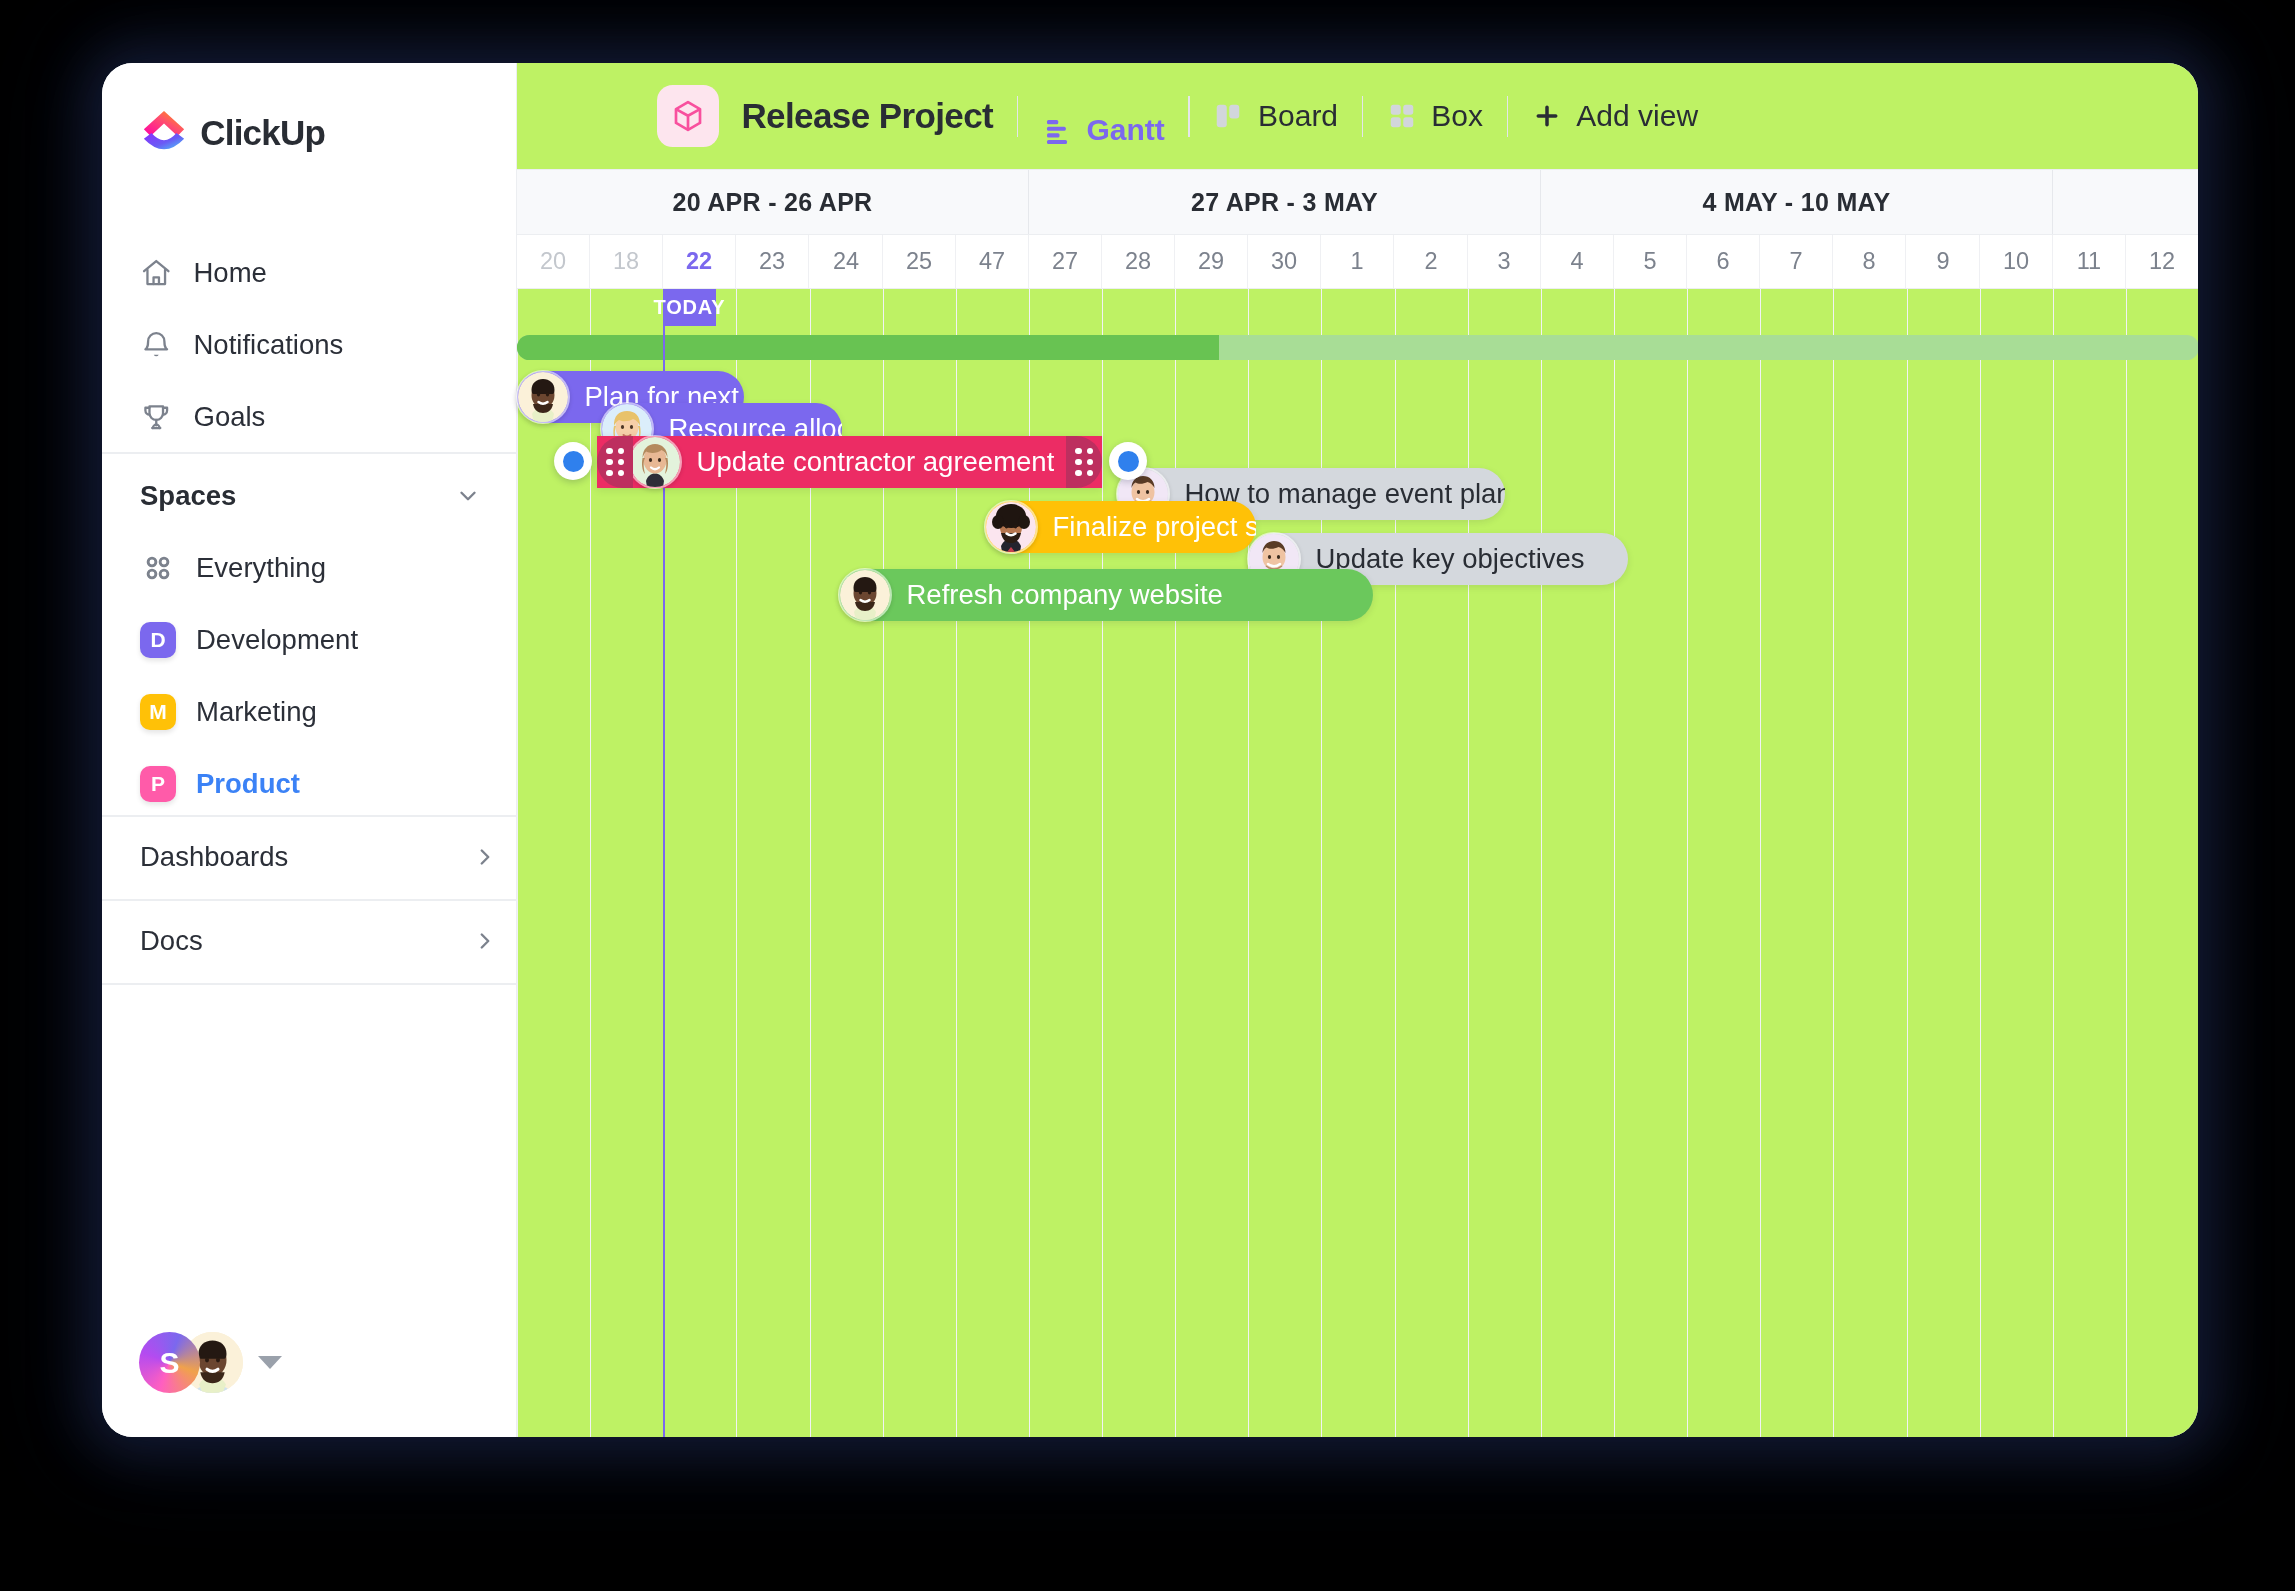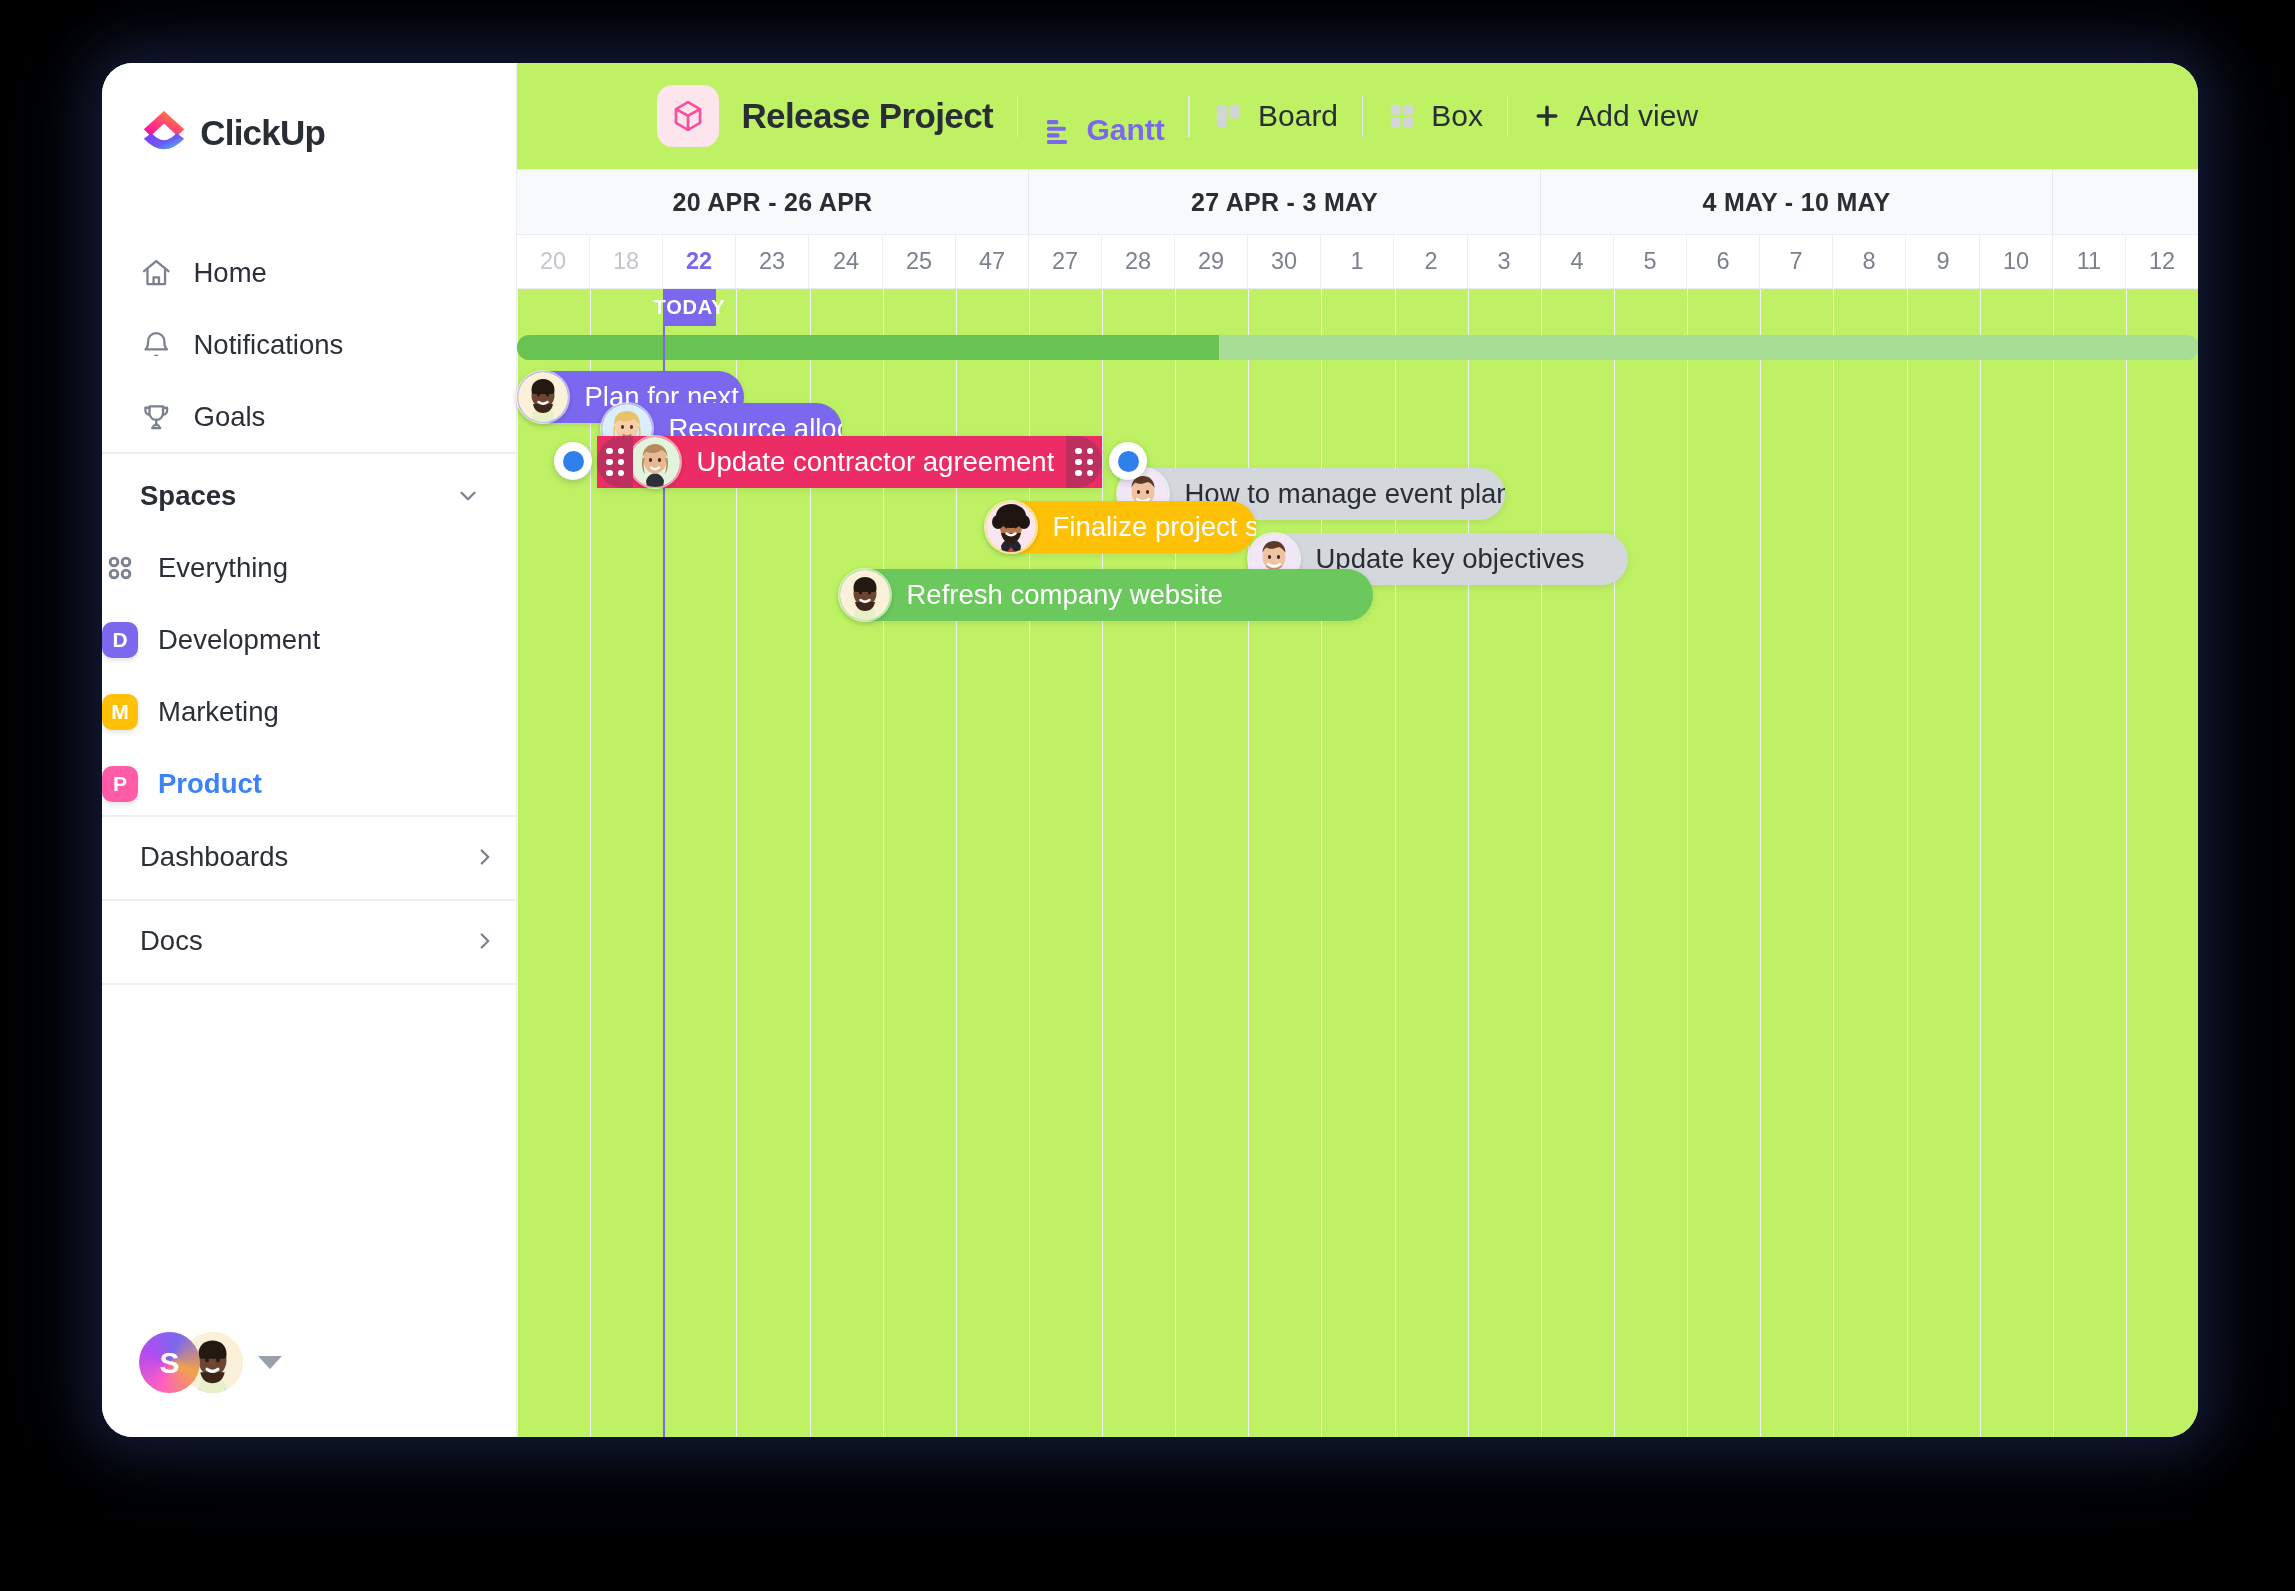--- a/index.html
+++ b/index.html
@@ -53,21 +53,21 @@
 
   .section-head {
     display: flex; align-items: center; justify-content: space-between;
     padding: 0 35px 0 38px; height: 72px; margin-top: 8px;
   }
   .section-title { font-size: 27.5px; font-weight: bold; color: #292d34; }
   .chev { width: 26px; height: 26px; color: #7c828d; }
 
   .space-item {
     display: flex; align-items: center;
-    height: 72px; gap: 20px; cursor: pointer;
+    height: 72px; padding-left: 38px; gap: 20px; cursor: pointer;
   }
   .space-badge {
     width: 36px; height: 36px; border-radius: 10px;
     display: flex; align-items: center; justify-content: center;
     color: #ffffff; font-size: 21px; font-weight: bold; flex: 0 0 auto;
     box-shadow: 0 2.2px 5.6px rgba(0,0,0,0.10);
   }
   .space-label { font-size: 27.5px; color: #2b2f38; }
   .space-label.active { font-weight: bold; color: #3b82f6; }
   .everything-icon { width: 36px; height: 36px; flex: 0 0 auto; color: #7c828d; }

